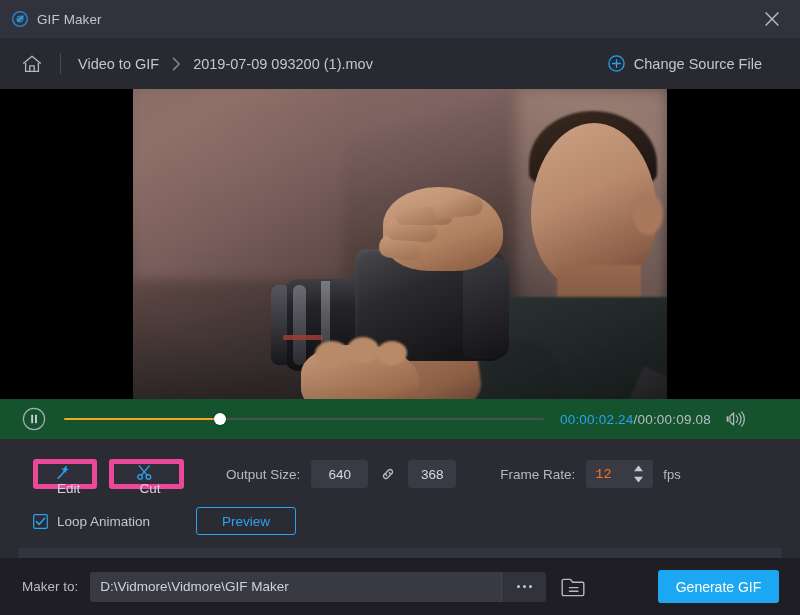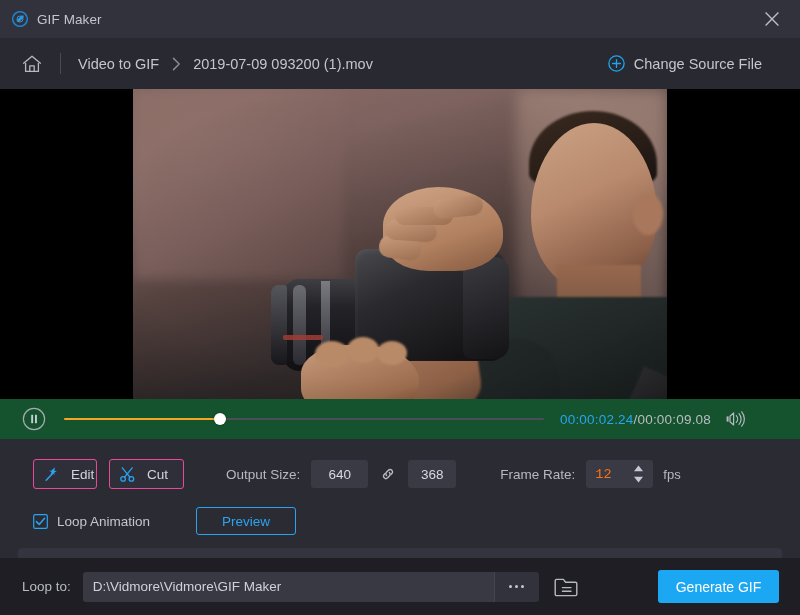--- a/index.html
+++ b/index.html
@@ -360,27 +360,28 @@
   .row1 {
     position: absolute;
     left: 0; top: 20px;
     height: 30px;
     display: flex;
     align-items: center;
   }
   .tbtn {
     height: 30px;
     box-sizing: border-box;
-    border: 1px solid #ec4899;
+    border: 5px solid #ec4899;
     border-radius: 3px;
     background: #2f2f3a;
     display: flex;
     align-items: center;
     cursor: pointer;
     padding: 0 13px 0 9px;
+    flex-direction: column;
   }
   .tbtn .ic { width: 17px; height: 17px; display: block; }
   .tbtn .lbl {
     margin-left: 11px;
     font-size: 13.5px;
     color: #d2d5dc;
   }
   .field-label {
     font-size: 13.5px;
     color: #b6b9c2;
@@ -714,21 +715,21 @@
         <span class="lbl">Loop Animation</span>
       </div>
 
       <button class="preview-btn" style="margin-left:46px;">Preview</button>
     </div>
   </div>
 
   <div class="under-panel"></div>
 
   <div class="bottombar">
-    <span class="saveto-label">Loop to:</span>
+    <span class="saveto-label">Maker to:</span>
 
     <div class="path-wrap">
       <input class="path-input" readonly="" value="D:\Vidmore\Vidmore\GIF Maker" style="">
       <div class="dots-btn">
         <i></i>
         <i></i>
         <i></i>
       </div>
     </div>
 

